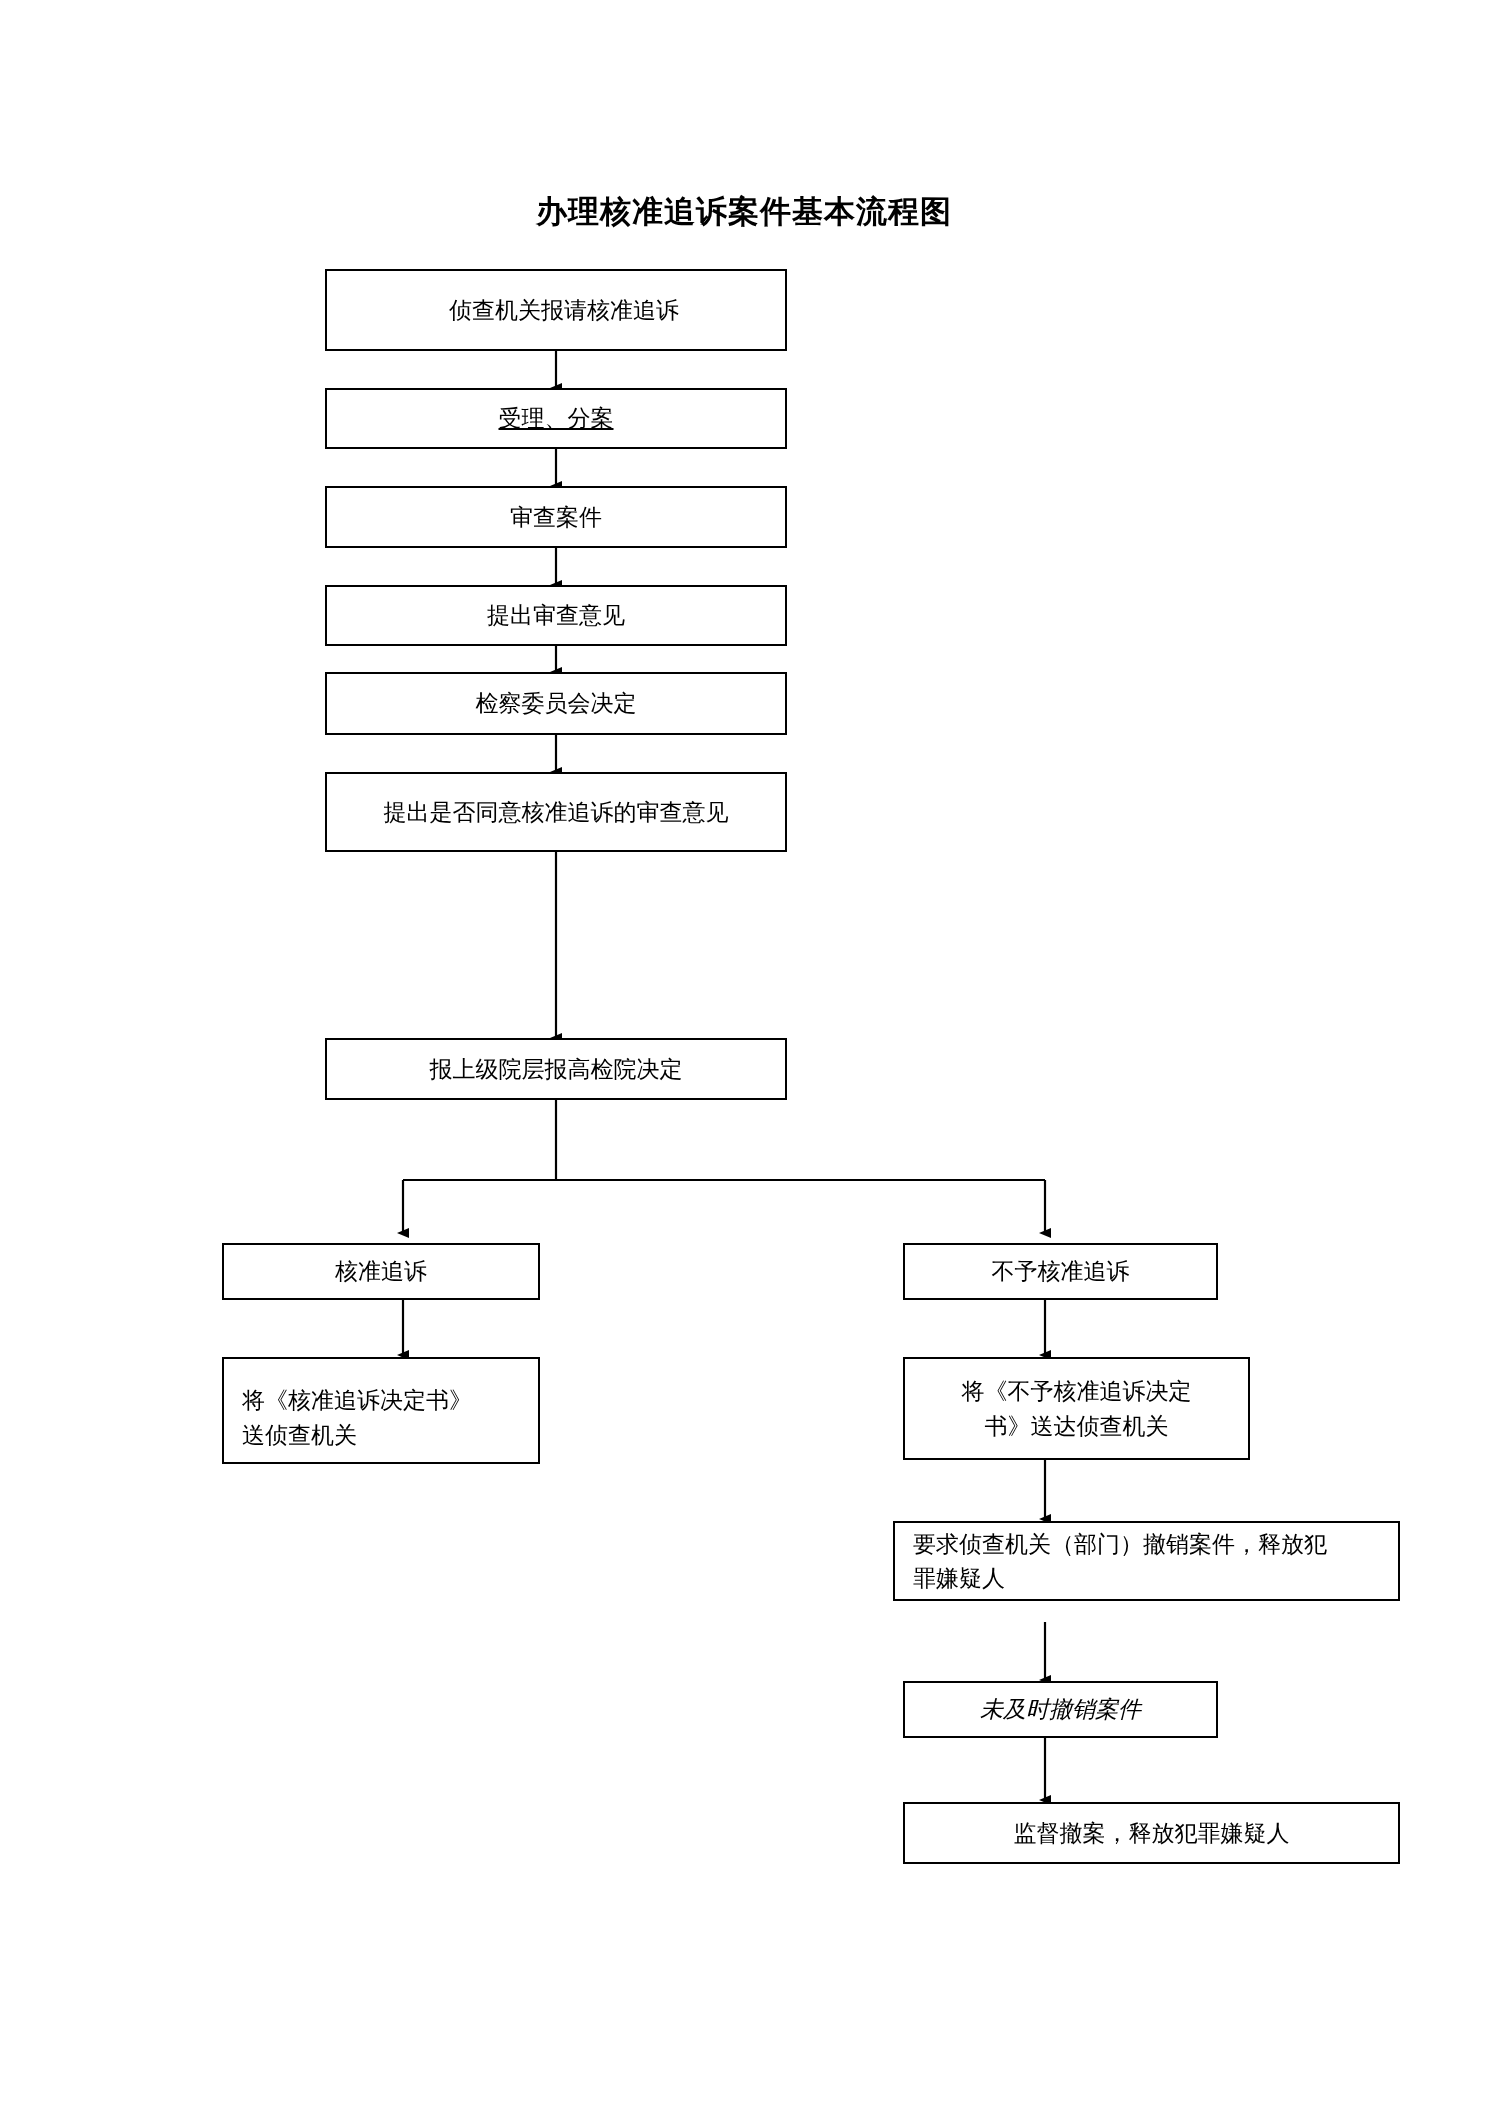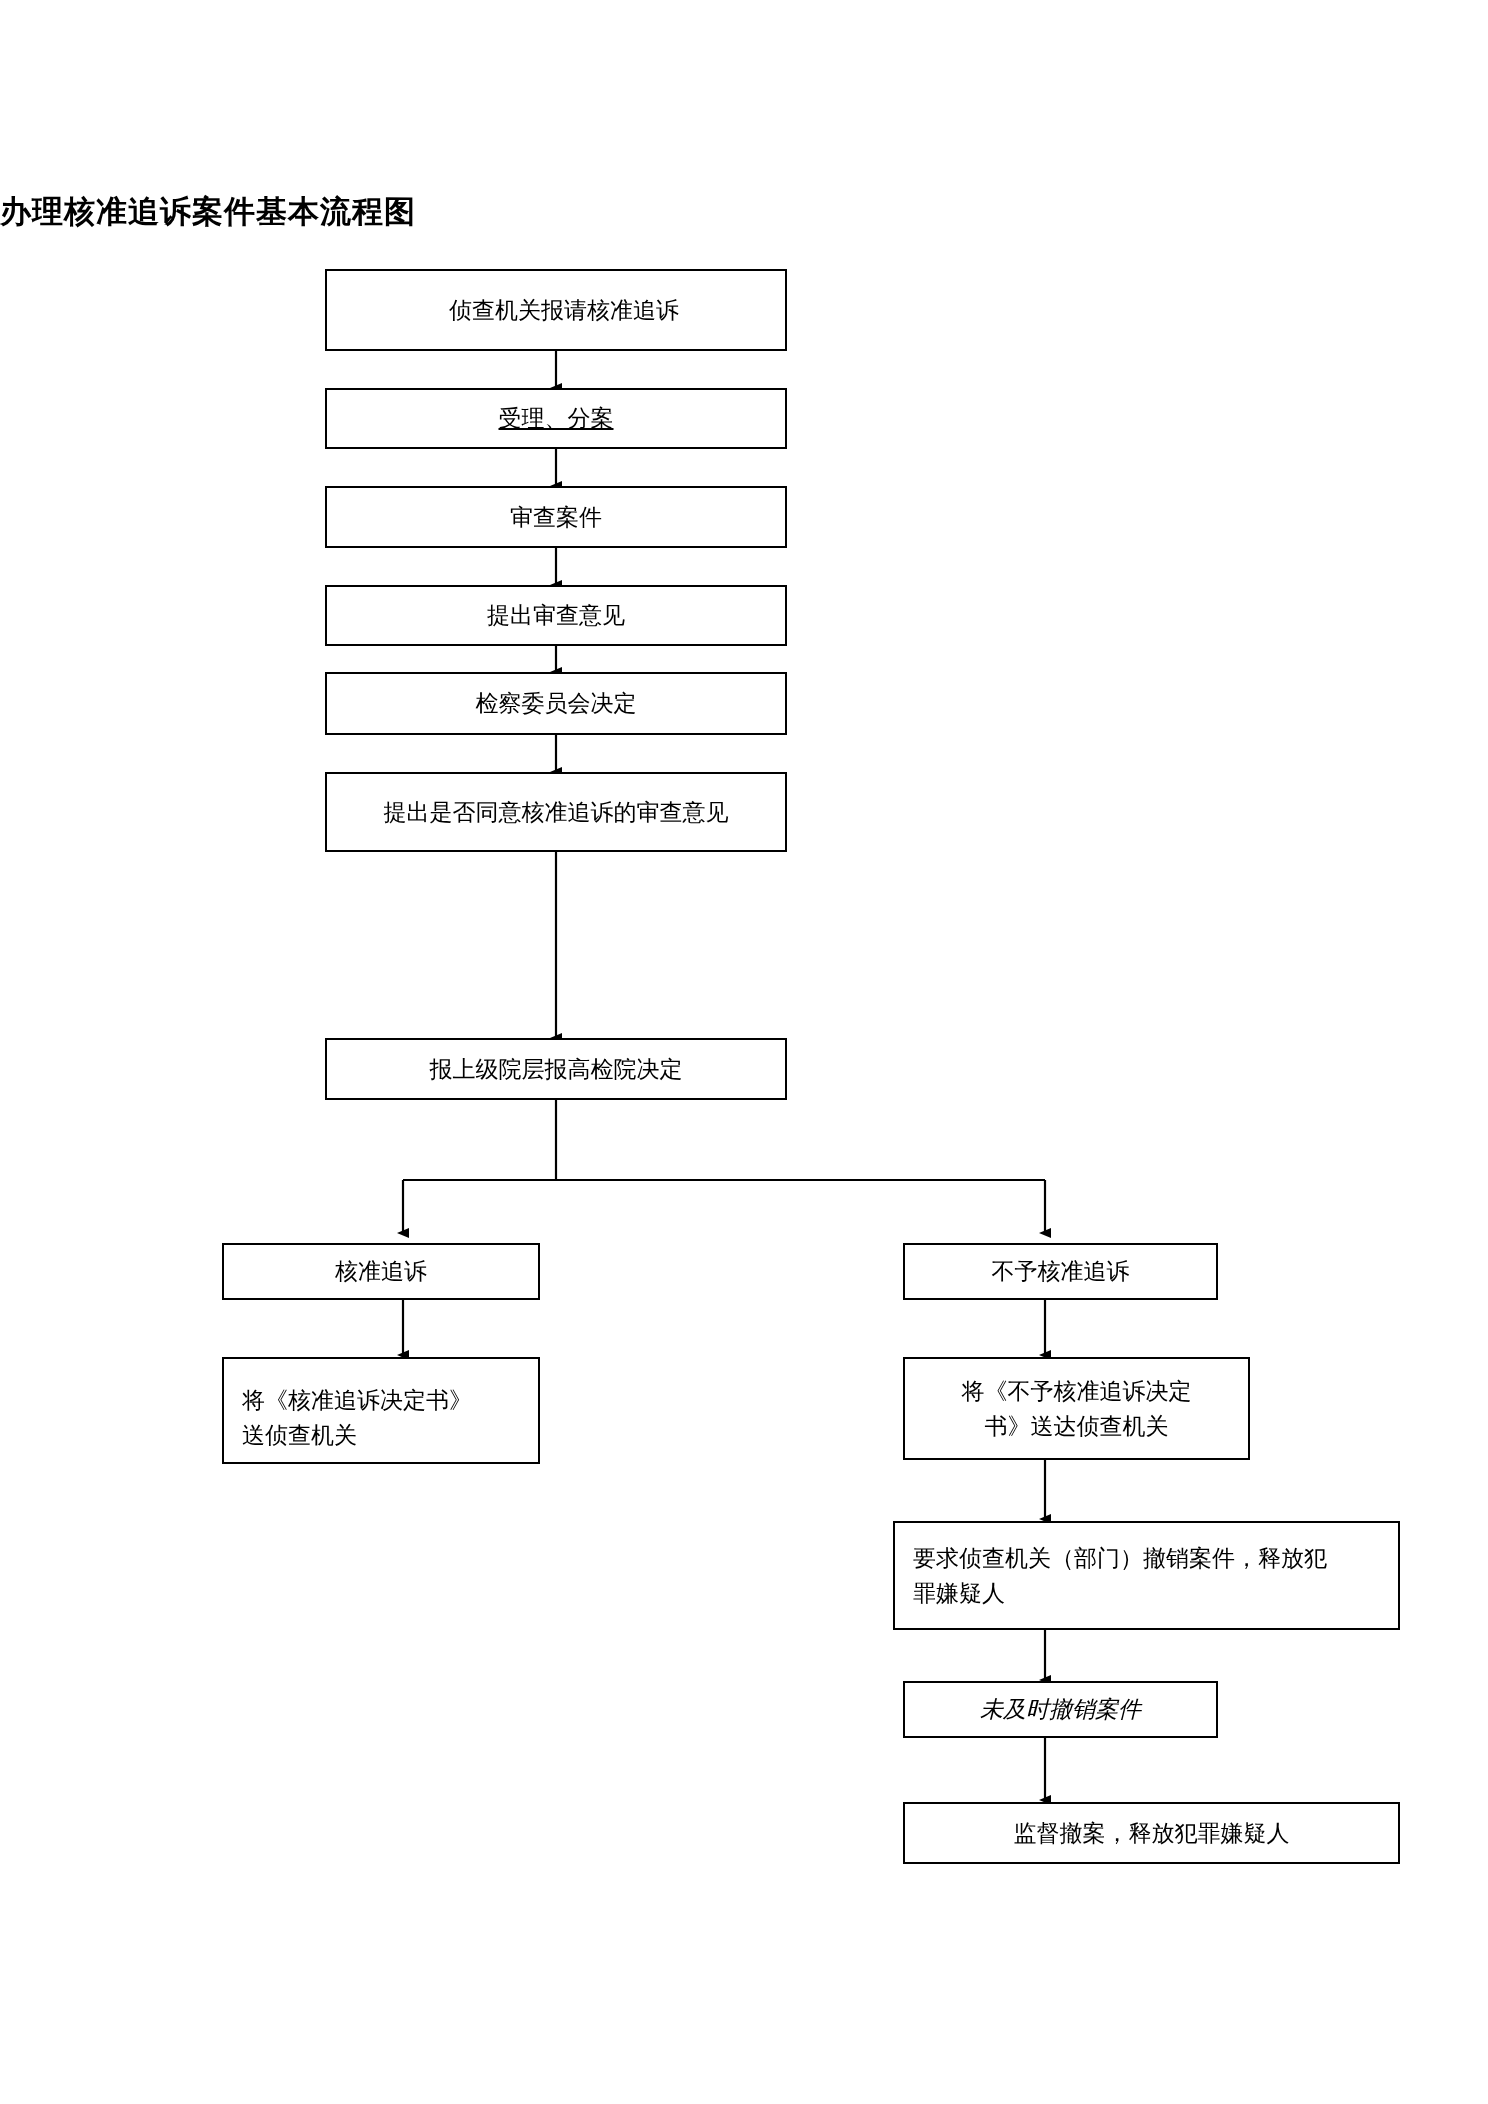--- a/index.html
+++ b/index.html
@@ -20,20 +20,21 @@
     left: 0;
     top: 0;
     width: 1488px;
     height: 2104px;
   }
   .title {
     position: absolute;
     left: 0;
     top: 191px;
     width: 1488px;
+    text-align: center;
     font-size: 31px;
     font-weight: bold;
     letter-spacing: 1px;
     font-family: "DejaVu Sans", "Liberation Sans", sans-serif;
     white-space: nowrap;
   }
   .node {
     position: absolute;
     box-sizing: border-box;
     border: 2px solid #000000;
@@ -135,21 +136,21 @@
   <div class="node left topalign" style="left:222px; top:1357px; width:318px; height:107px;">
     <span class="txt">将《核准追诉决定书》
 送侦查机关</span>
   </div>
 
   <div class="node center" style="left:903px; top:1357px; width:347px; height:103px;">
     <span class="txt">将《不予核准追诉决定
 书》送达侦查机关</span>
   </div>
 
-  <div class="node left" style="left:893px; top:1521px; width:507px; height:109px;">
+  <div class="node left" style="left:893px; top:1521px; width:507px; height:80px;">
     <span class="txt">要求侦查机关（部门）撤销案件，释放犯
 罪嫌疑人</span>
   </div>
 
   <div class="node center" style="left:903px; top:1681px; width:315px; height:57px;font-style:italic;">
     <span class="txt">未及时撤销案件</span>
   </div>
 
   <div class="node center" style="left:903px; top:1802px; width:497px; height:62px;">
     <span class="txt">监督撤案，释放犯罪嫌疑人</span>

